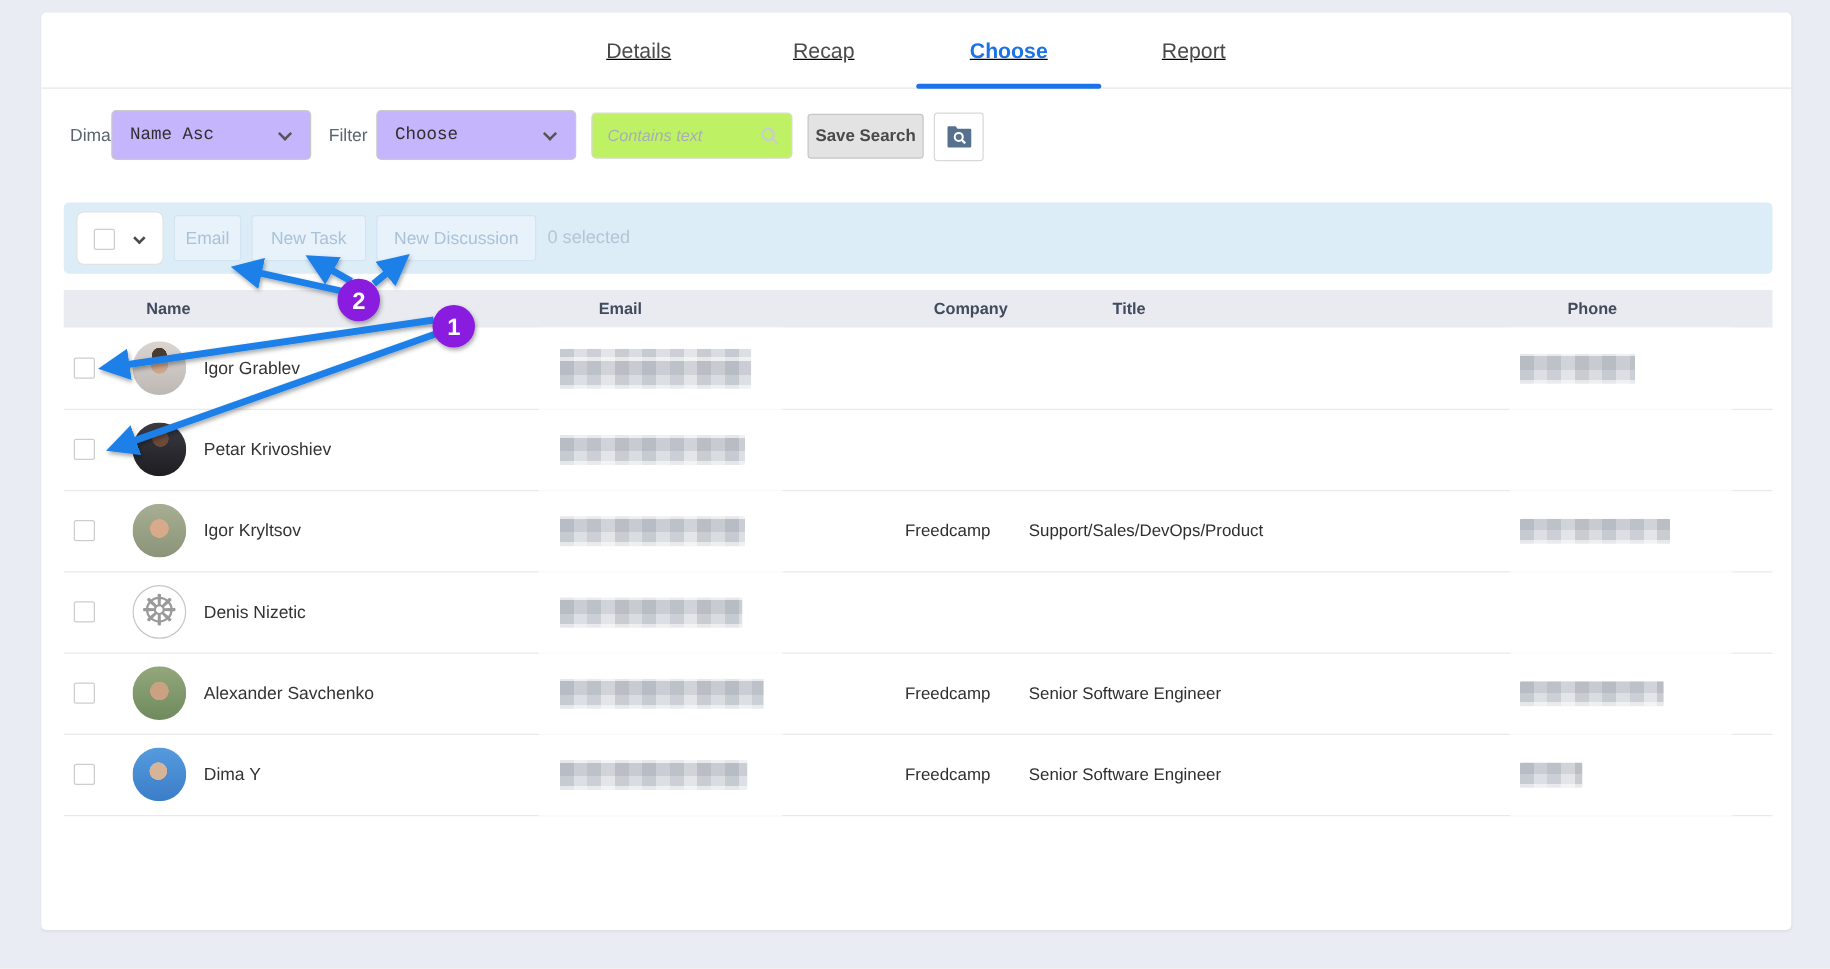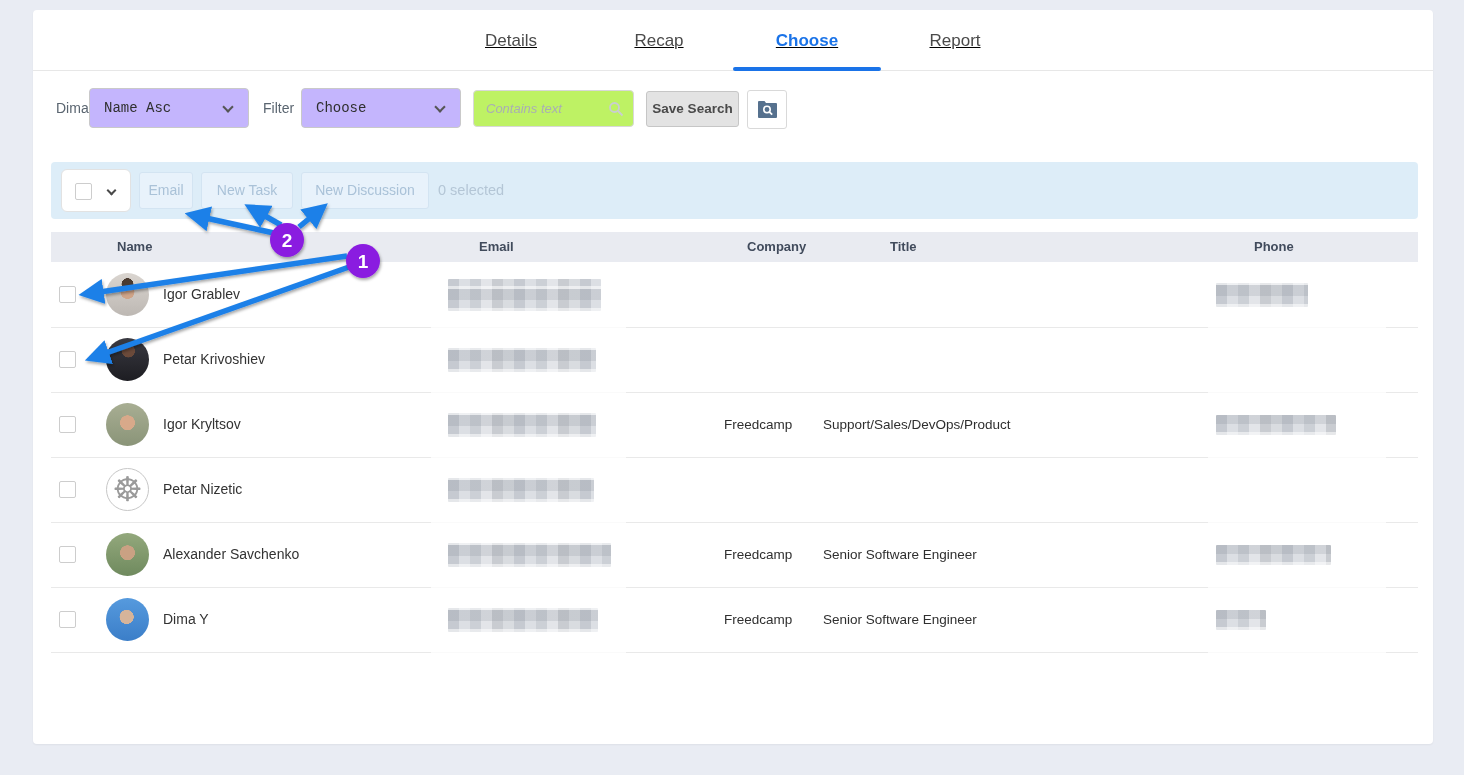--- a/index.html
+++ b/index.html
@@ -194,21 +194,21 @@
     <span class="cell company">Freedcamp</span>
     <span class="cell title">Support/Sales/DevOps/Product</span>
     <span class="mosaic phone-blur" style=";width:120px;height:20px"></span>
   </div>
 
   <div class="row" style="top:447px;">
     <span class="cb"></span>
     <span class="avatar" style=";background:#fff;border:1px solid #c7c7c7;color:#9a9a9a">
         <span class="glyph">☸</span>
       </span>
-    <span class="pname">Petar Nizetic</span>
+    <span class="pname">Denis Nizetic</span>
     <span class="mosaic email-blur" style=";width:146px;height:24px"></span>
     <span class="cell company"></span>
     <span class="cell title"></span>
 
   </div>
 
   <div class="row" style="top:512px;">
     <span class="cb"></span>
     <span class="avatar" style=";background:radial-gradient(circle at 50% 46%, #caa183 0 23%, rgba(0,0,0,0) 24%), linear-gradient(#93a87c, #6f8a5e)">
         <span class="glyph"></span>

